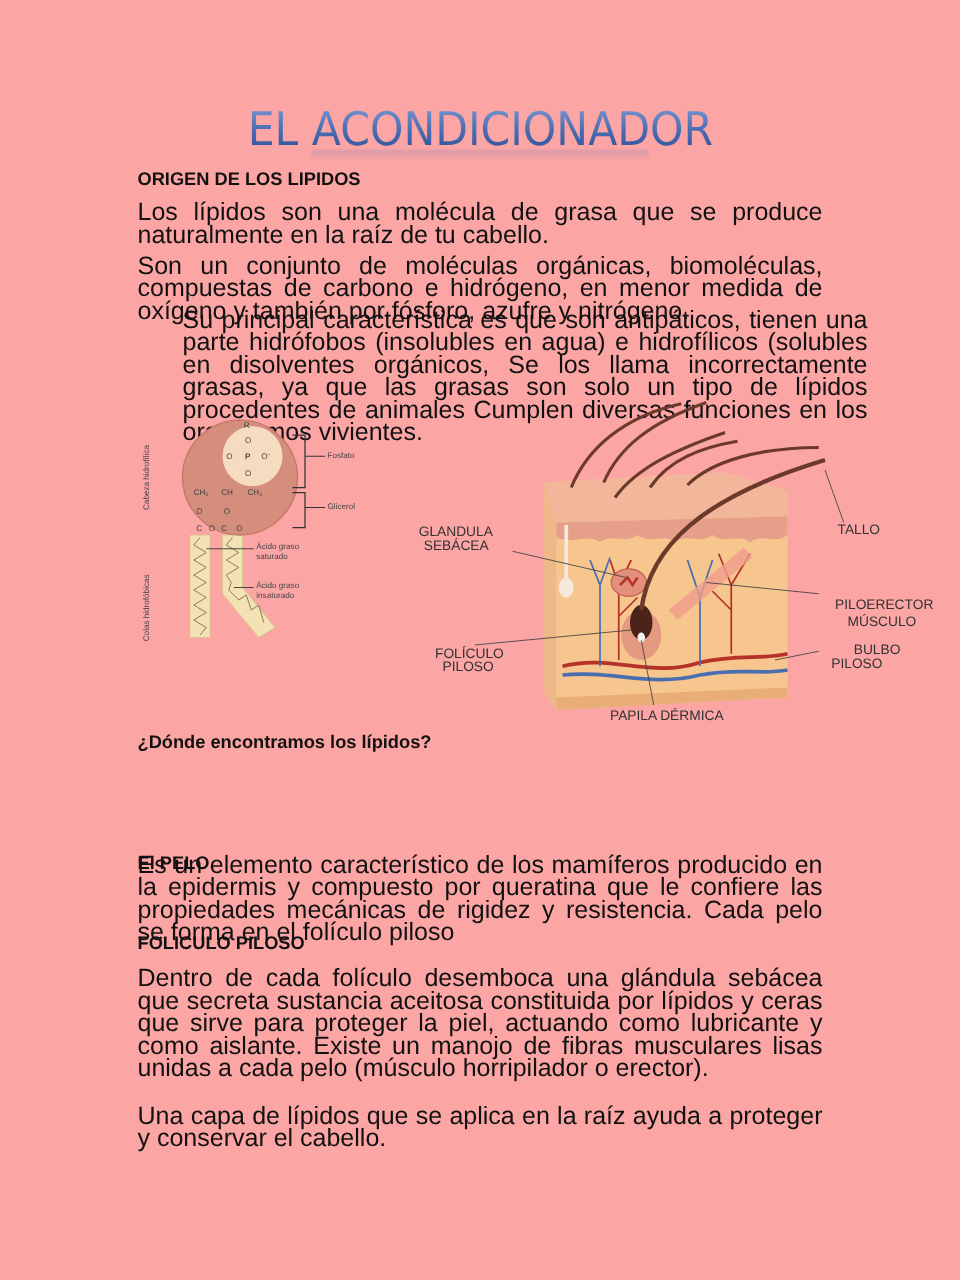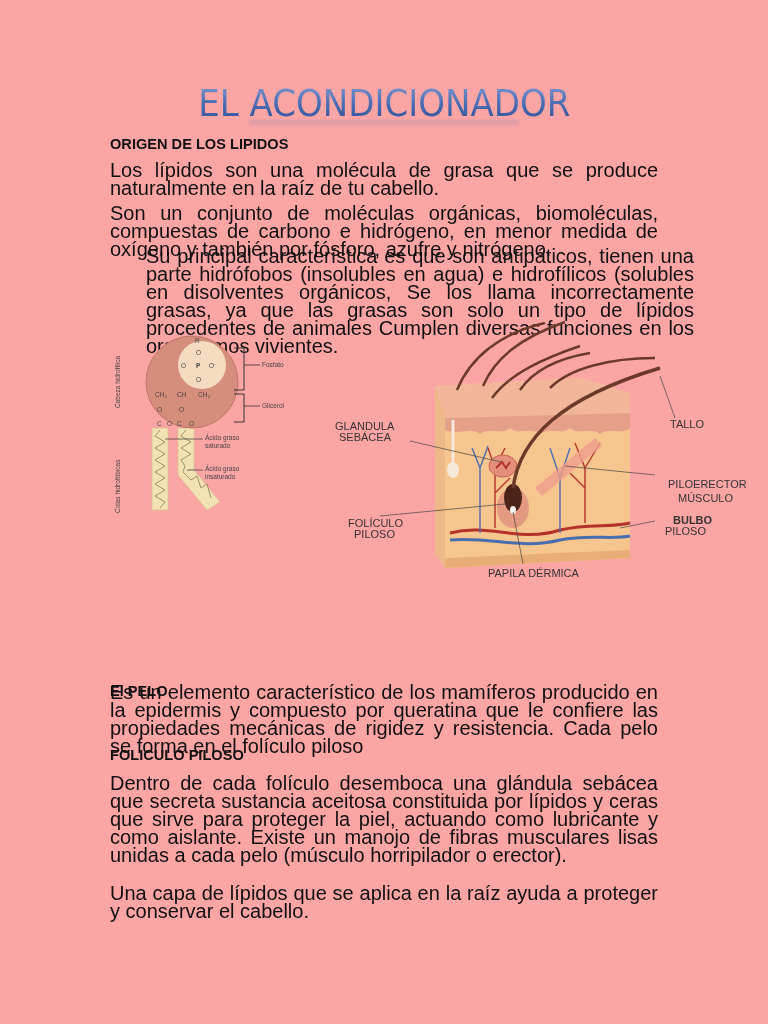--- a/index.html
+++ b/index.html
@@ -119,25 +119,26 @@
       <line x1="300" y1="210" x2="335" y2="203" stroke="#444" stroke-width="0.7"></line>
       <line x1="193" y1="194" x2="203" y2="246" stroke="#444" stroke-width="0.7"></line>
     </svg>
     <span class="lbl" style="left:15px; top:103px;">GLANDULA</span>
     <span class="lbl" style="left:19px; top:114px;">SEBÁCEA</span>
     <span class="lbl" style="left:350px; top:101px;">TALLO</span>
     <span class="lbl" style="left:358px; top:150px;margin-top:25px;">MÚSCULO</span>
     <span class="lbl" style="left:348px; top:161px;">PILOERECTOR</span>
     <span class="lbl" style="left:28px; top:200px;">FOLÍCULO</span>
     <span class="lbl" style="left:34px; top:211px;">PILOSO</span>
-    <span class="lbl" style="left:353px; top:197px;font-weight:bold;">BULBO</span>
+    <span class="lbl" style="left:363px; top:197px;">BULBO</span>
     <span class="lbl" style="left:345px; top:208px;">PILOSO</span>
     <span class="lbl" style="left:168px; top:250px;">PAPILA DÉRMICA</span>
   </div>
 
+  <div class="text h" style="top:585px;">¿Dónde encontramos los lípidos?</div>
 
   <div class="text h" style="top:682px;">El PELO</div>
   <div class="text" style="top:683px;">Es un elemento característico de los mamíferos producido en la epidermis y compuesto por queratina que le confiere las propiedades mecánicas de rigidez y resistencia. Cada pelo se forma en el folículo piloso</div>
 
   <div class="text h" style="top:746px;">FOLICULO PILOSO</div>
   <div class="text" style="top:774px;">Dentro de cada folículo desemboca una glándula sebácea que secreta sustancia aceitosa constituida por lípidos y ceras que sirve para proteger la piel, actuando como lubricante y como aislante. Existe un manojo de fibras musculares lisas unidas a cada pelo (músculo horripilador o erector).</div>
 
   <div class="text" style="top:884px;">Una capa de lípidos que se aplica en la raíz ayuda a proteger y conservar el cabello.</div>
 
 </div>

